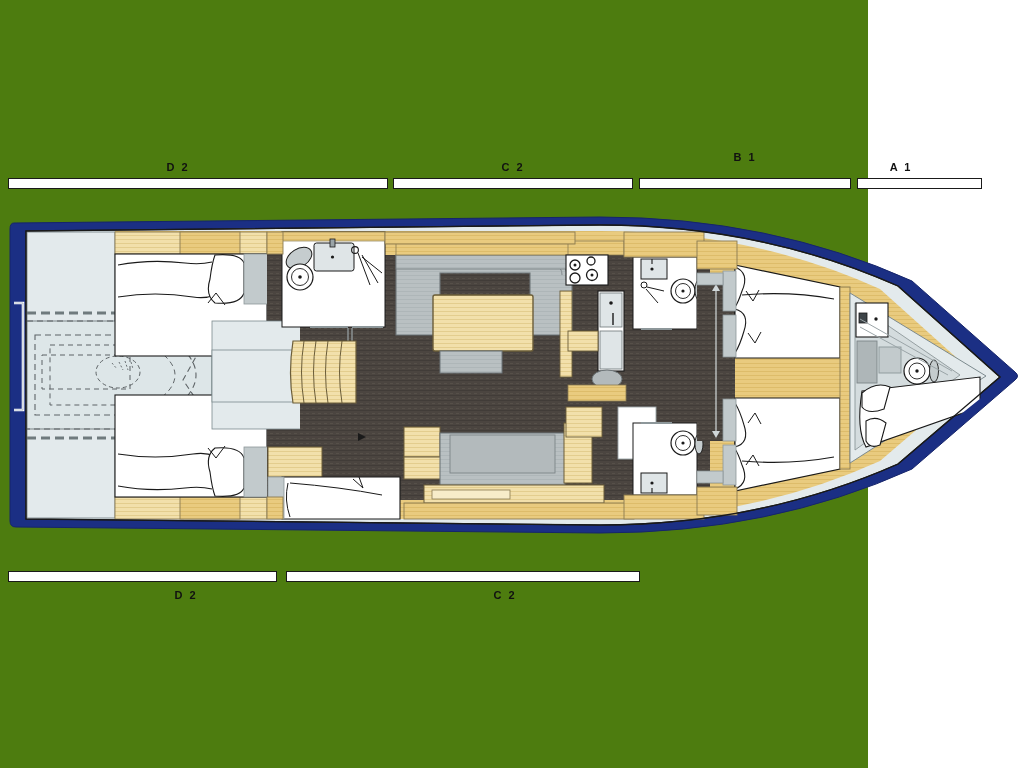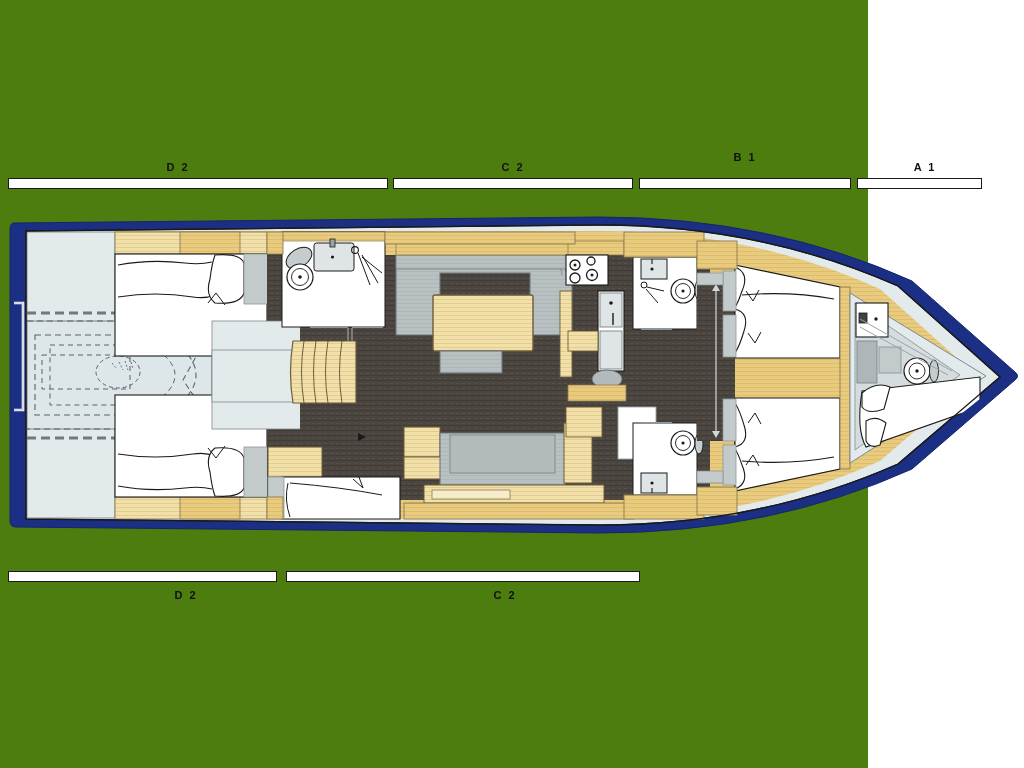--- a/index.html
+++ b/index.html
@@ -23,21 +23,21 @@
 </head>
 <body>
 
 <div id="stage">
 
   <div class="bar-group" style="left:0;top:0;width:1024px;height:195px;">
 
     <div class="bar-label" style="left:178px;top:161px;">D 2</div>
     <div class="bar-label" style="left:513px;top:161px;">C 2</div>
     <div class="bar-label" style="left:745px;top:151px;">B 1</div>
-    <div class="bar-label" style="left:925px;top:161px;">A 1</div>
+    <div class="bar-label" style="left:901px;top:161px;">A 1</div>
 
     <div class="bar" style="left:8px;  top:178px; width:380px;"></div>
     <div class="bar" style="left:393px;top:178px; width:240px;"></div>
     <div class="bar" style="left:639px;top:178px; width:212px;"></div>
     <div class="bar" style="left:857px;top:178px; width:125px;"></div>
   </div>
 
   <div class="bar-group" style="left:0;top:565px;width:1024px;height:50px;">
     <div class="bar" style="left:8px;  top:6px; width:269px;"></div>
     <div class="bar" style="left:286px;top:6px; width:354px;"></div>

